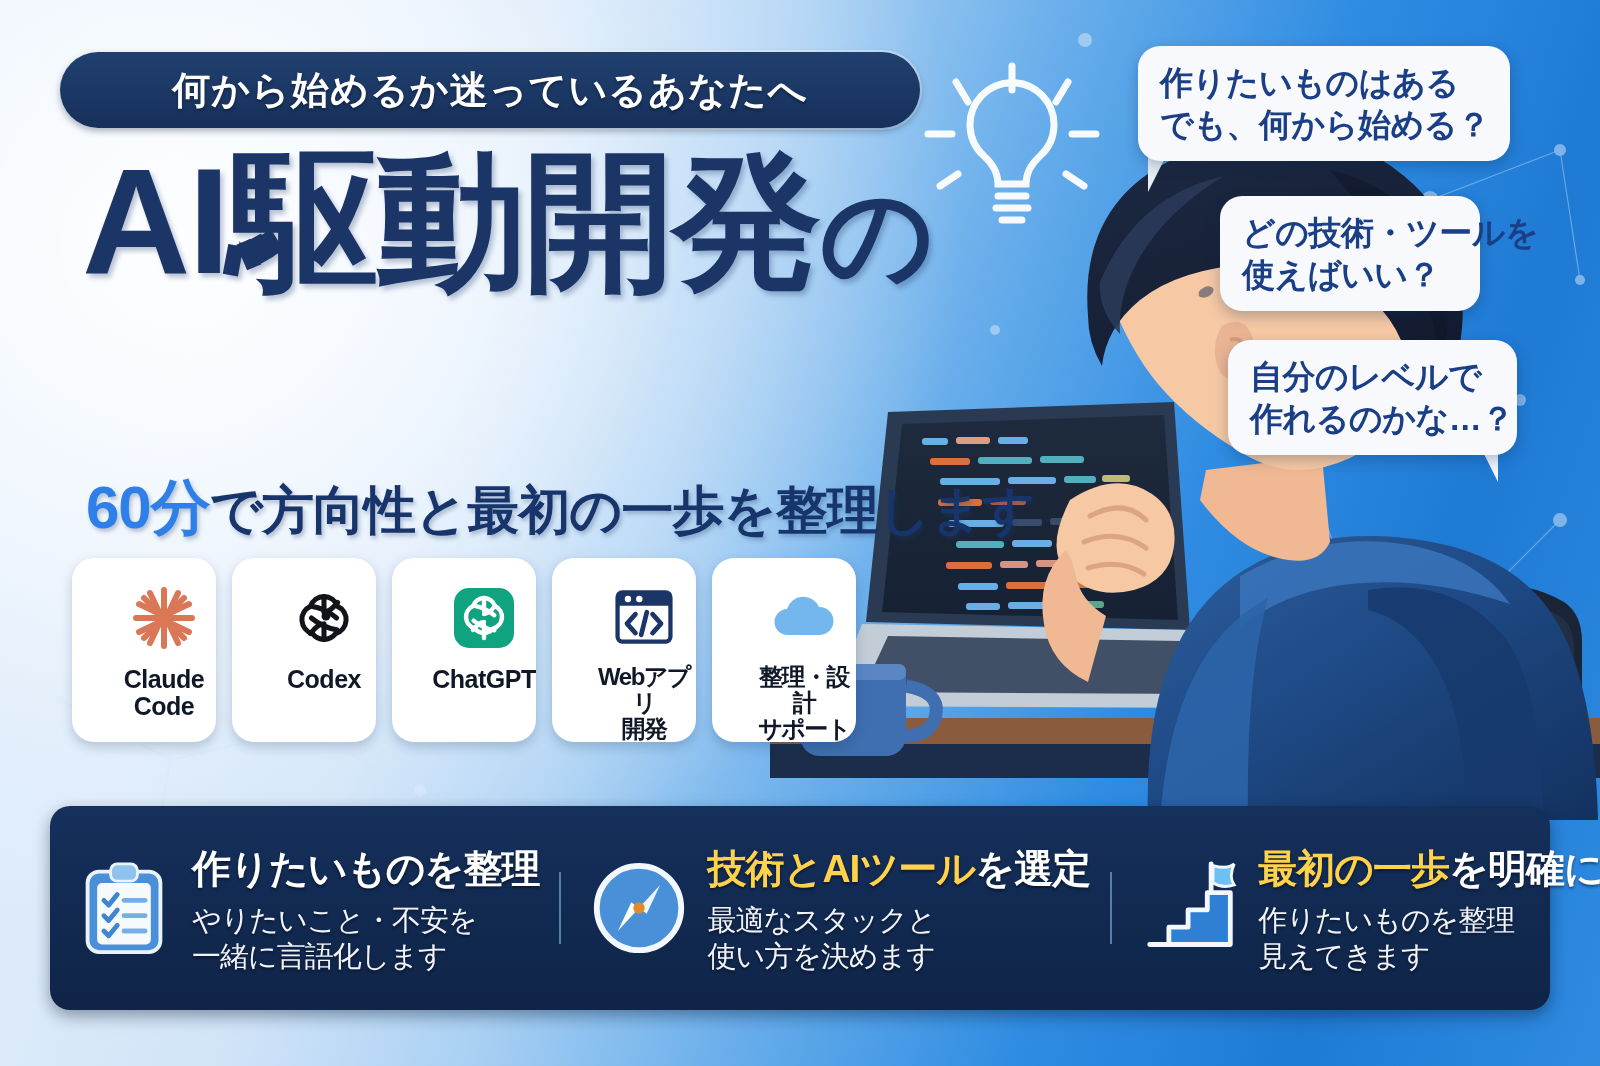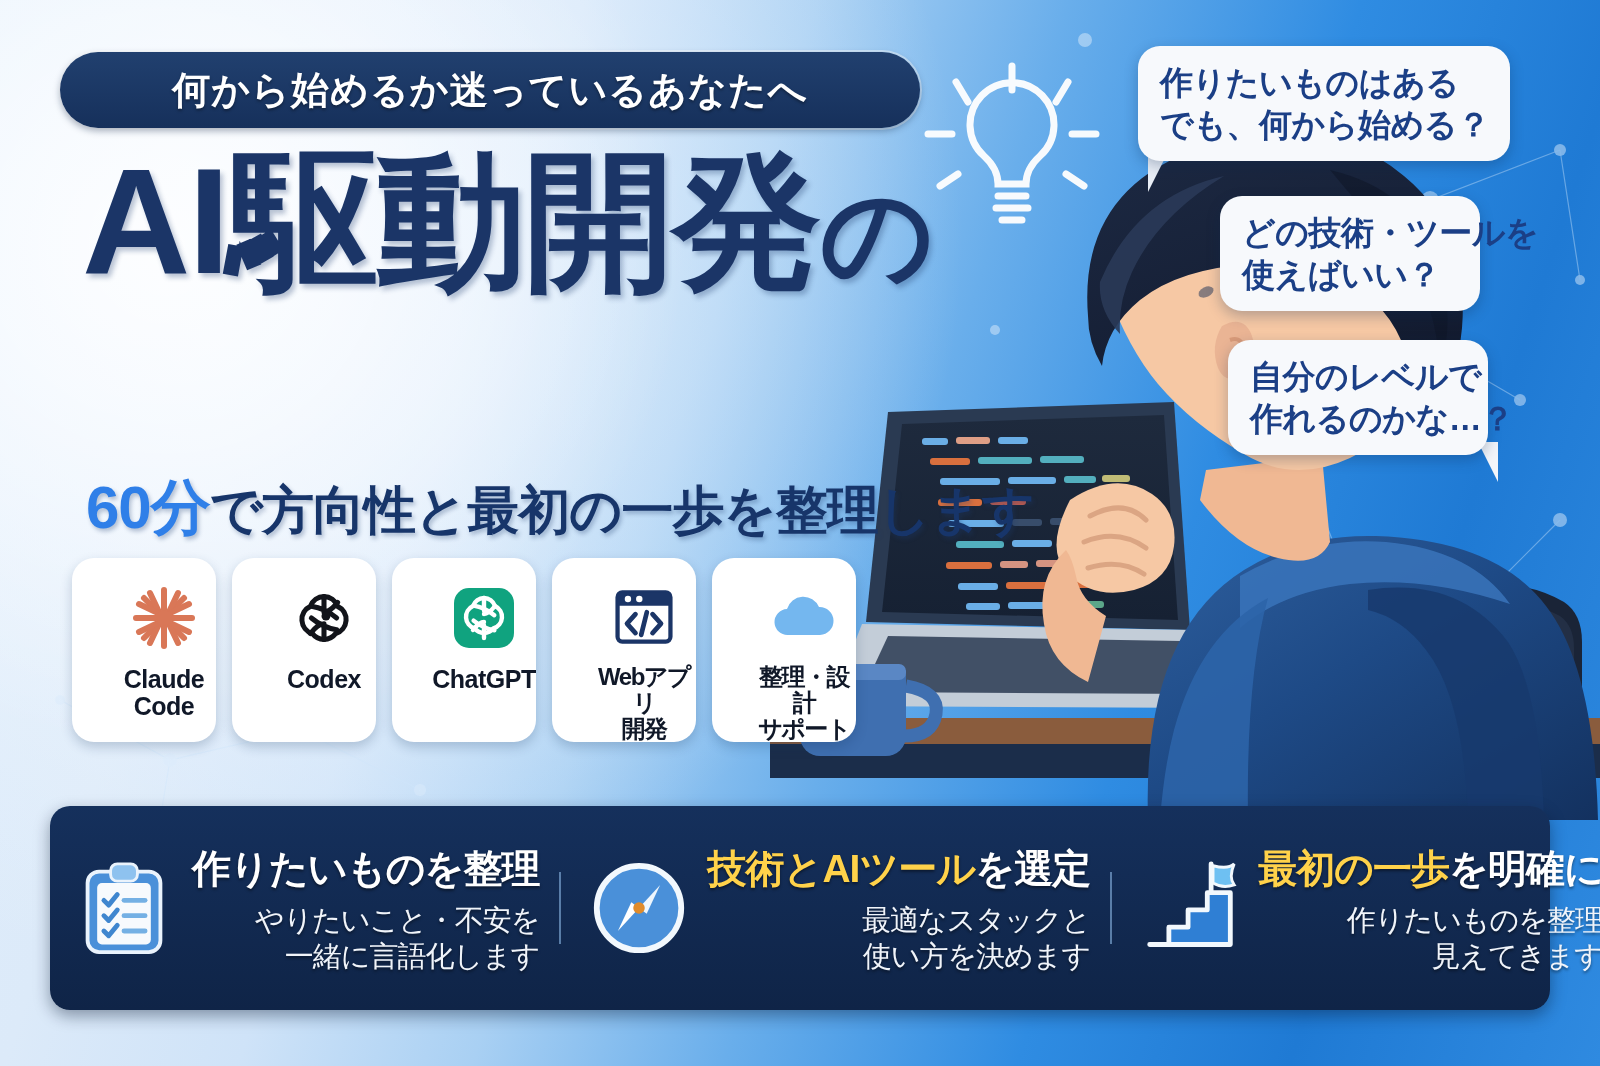--- a/index.html
+++ b/index.html
@@ -87,21 +87,21 @@
     position:absolute;background:#f7f9fc;border-radius:22px;
     box-shadow:0 5px 14px rgba(10,40,80,.28);
     padding:16px 22px;box-sizing:border-box;
   }
   .bubble p{
     margin:0;color:#1b3f86;font-weight:bold;font-size:33px;line-height:1.26;
     letter-spacing:-.5px;white-space:nowrap;
   }
   .b1{left:1138px;top:46px;width:372px;}
   .b2{left:1212px;top:196px;width:260px;margin-left:8px;}
-  .b3{left:1228px;top:340px;width:260px;}
+  .b3{left:1228px;top:340px;width:289px;}
   .tail{position:absolute;width:0;height:0;}
   .t1{left:1148px;top:156px;border-left:18px solid #e9eef6;border-bottom:36px solid transparent;}
   .t3{left:1478px;top:442px;border-right:20px solid #f2f5fa;border-bottom:40px solid transparent;}
 
   
   .illus{position:absolute;left:770px;top:30px;width:830px;height:790px;}
 
   
   .bottom{
     position:absolute;left:50px;top:806px;width:1500px;height:204px;
@@ -115,21 +115,20 @@
   .bicon{width:96px;height:100px;flex:0 0 96px;display:flex;align-items:center;justify-content:center;}
   .btext{display:flex;flex-direction:column;}
   .bhead{
     font-size:39px;font-weight:bold;color:#ffffff;letter-spacing:-1px;
     margin-bottom:6px;white-space:nowrap;text-shadow:0 2px 3px rgba(0,0,0,.45);
   }
   .bhead .gold{color:#ffd24a;}
   .bbody{
     font-size:29px;color:#f0f4fa;line-height:1.25;letter-spacing:-1px;white-space:nowrap;
     text-shadow:0 2px 3px rgba(0,0,0,.45);
-    text-align:right;
   }
 </style>
 </head>
 <body>
 
 <div class="stage">
 
   <div class="bg-base"></div>
   <div class="bg-left-wash"></div>
 

